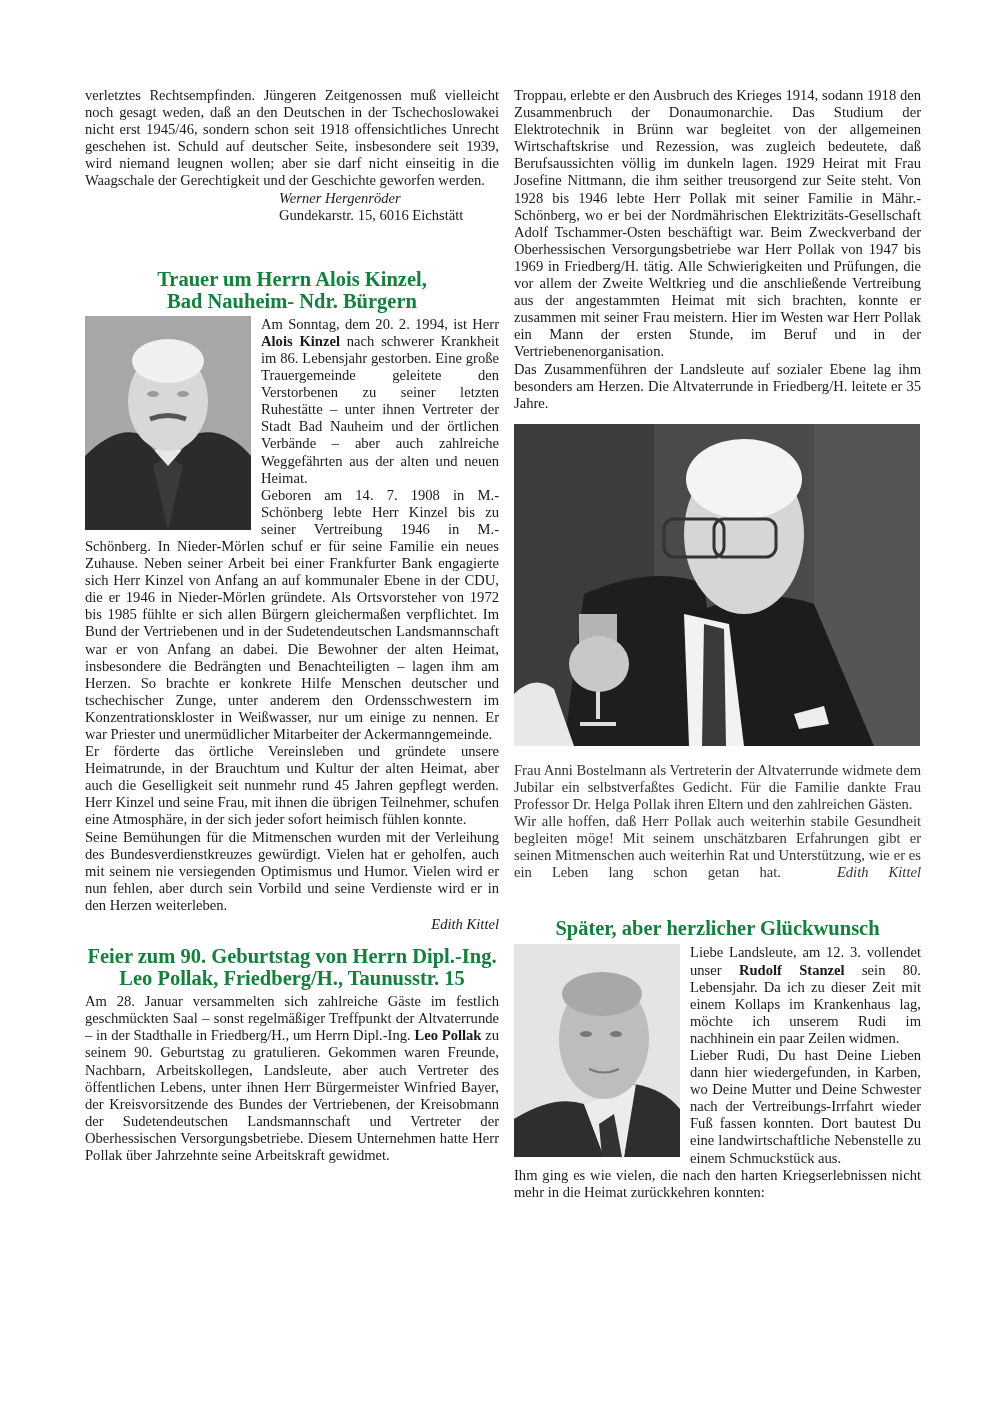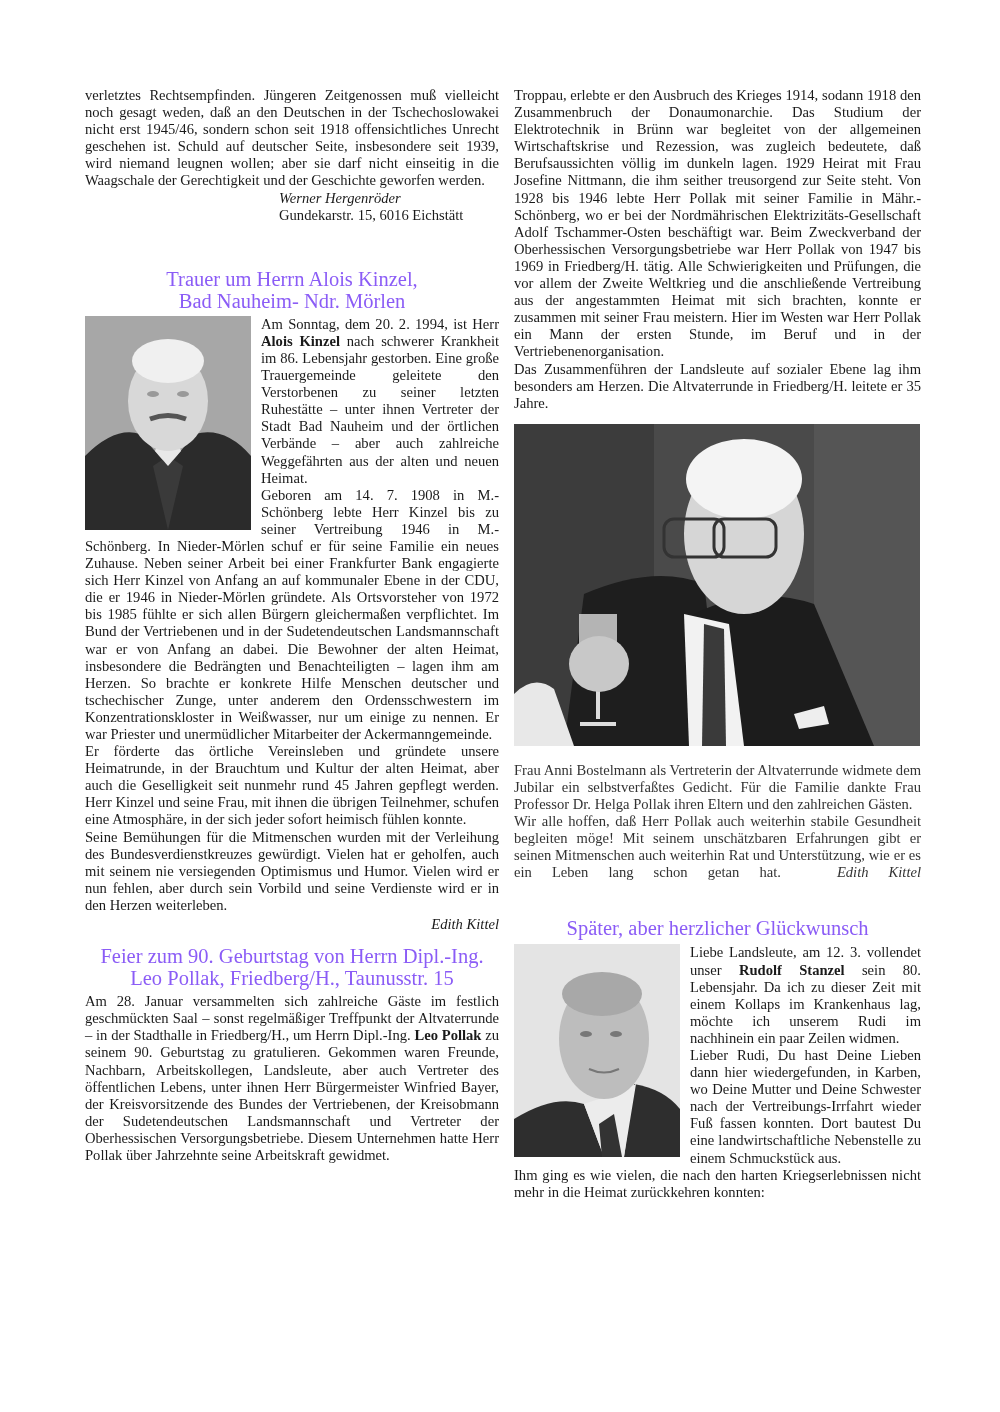--- a/index.html
+++ b/index.html
@@ -4,21 +4,21 @@
 <style>
   html, body { margin: 0; padding: 0; background: #ffffff; }
   body { width: 1000px; height: 1412px; position: relative; overflow: hidden;
          font-family: "Liberation Serif", "DejaVu Serif", serif; color: #1a1a1a; }
   .col { position: absolute; font-size: 14.6px; line-height: 17.1px; text-align: justify; hyphens: none; }
   .col p { margin: 0; }
   .left { left: 85px; width: 414px; top: 87px; }
   .right { left: 514px; width: 407px; top: 87px; }
   .sig { text-align: right; font-style: italic; }
   .addr { text-align: right; }
-  .headline { font-weight: normal; text-align: center; font-size: 20.5px; line-height: 22px; margin: 0; color: #8b5cf6; }
+  .headline { font-weight: bold; text-align: center; font-size: 20.5px; line-height: 22px; margin: 0; color: #15803d; }
   .float-photo { float: left; margin: 0 10px 2px 0; background: #8a8a8a; overflow: hidden; }
   .float-photo svg { width: 100%; height: 100%; display: block; }
   .pagenum { position: absolute; left: 85px; top: 1420px; font-size: 15px; }
   .caption-block { margin-top: 1px; }
   b { font-weight: bold; }
 </style>
 </head>
 <body>
 
 <div class="col left">
@@ -28,21 +28,21 @@
       <span style="display:inline-block;text-align:left;width:220px;">
         <span style="font-style:italic;display:block;">Werner Hergenröder</span>
         <span style="display:block;">Gundekarstr. 15, 6016 Eichstätt</span>
       </span>
     </p>
   </section>
 
   <section style="margin-top:44px;">
     <h2 class="headline">
       <span>Trauer um Herrn Alois Kinzel,</span><br>
-      <span>Bad Nauheim- Ndr. Mörlen</span>
+      <span>Bad Nauheim- Ndr. Bürgern</span>
     </h2>
     <div style="margin-top:4px;">
       <div class="float-photo" style="width:166px;height:214px;" aria-label="Portrait of Alois Kinzel">
         <svg viewBox="0 0 166 214" preserveAspectRatio="none">
           <rect width="166" height="214" fill="#9a9a9a"></rect>
           <rect width="166" height="214" fill="#b4b4b4" opacity="0.5"></rect>
           <path d="M0 214 L0 140 Q30 110 55 118 L83 150 L110 118 Q140 110 166 140 L166 214 Z" fill="#2b2b2b"></path>
           <path d="M68 150 L83 214 L98 150 L83 140 Z" fill="#3a3a3a"></path>
           <path d="M70 135 L83 150 L96 135 L92 125 L74 125 Z" fill="#e8e8e8"></path>
           <ellipse cx="83" cy="85" rx="40" ry="50" fill="#d8d8d8"></ellipse>

